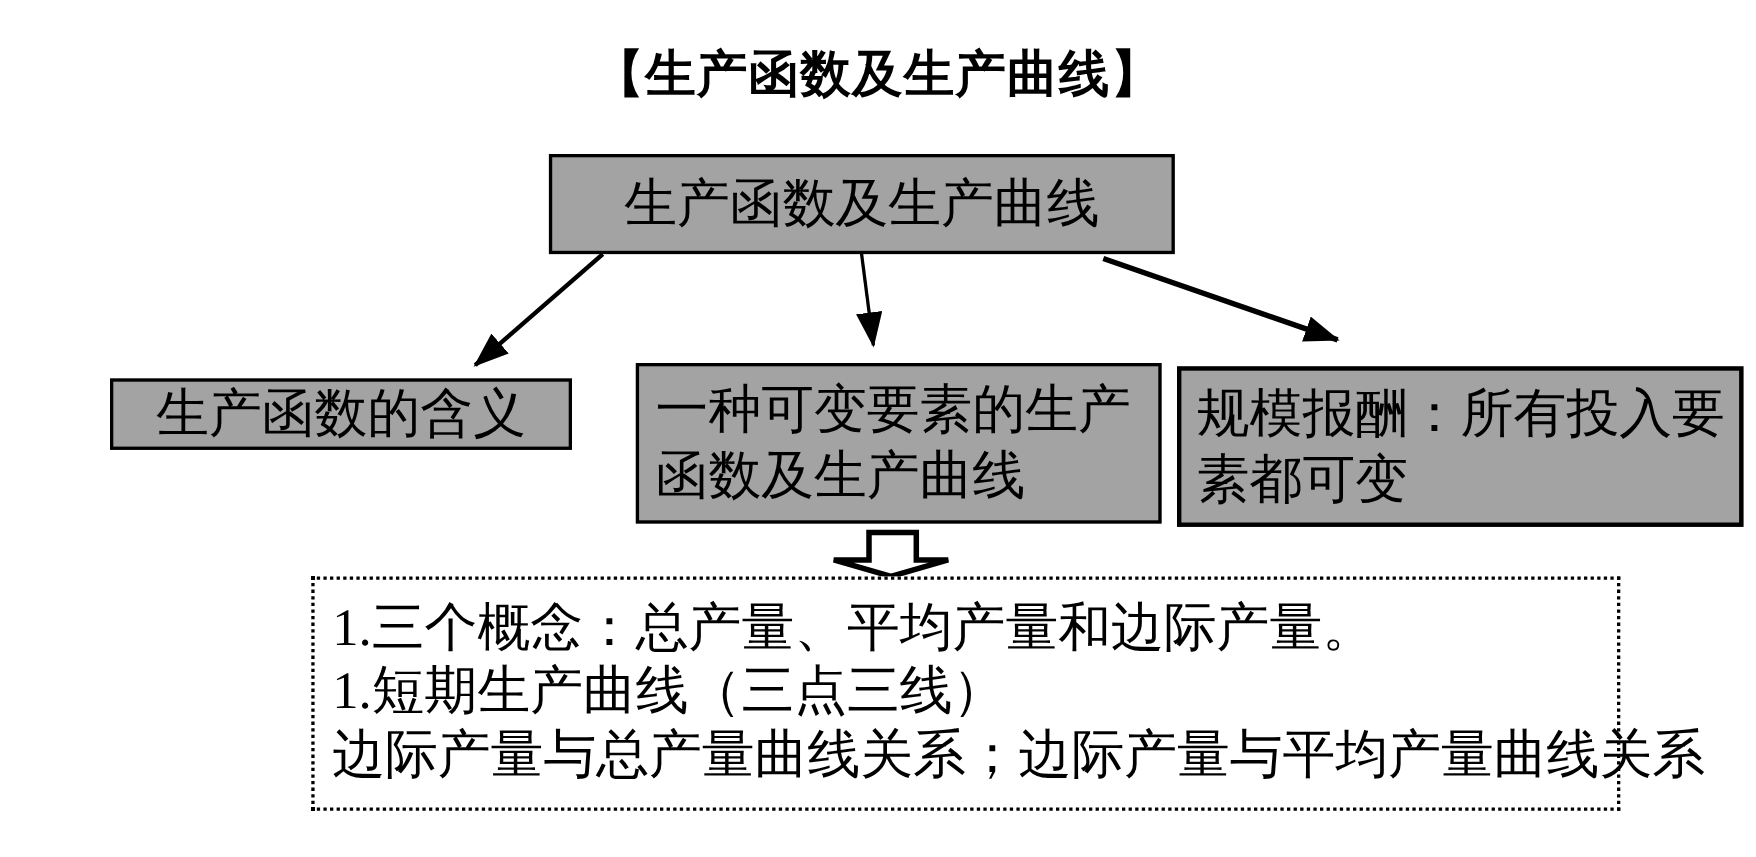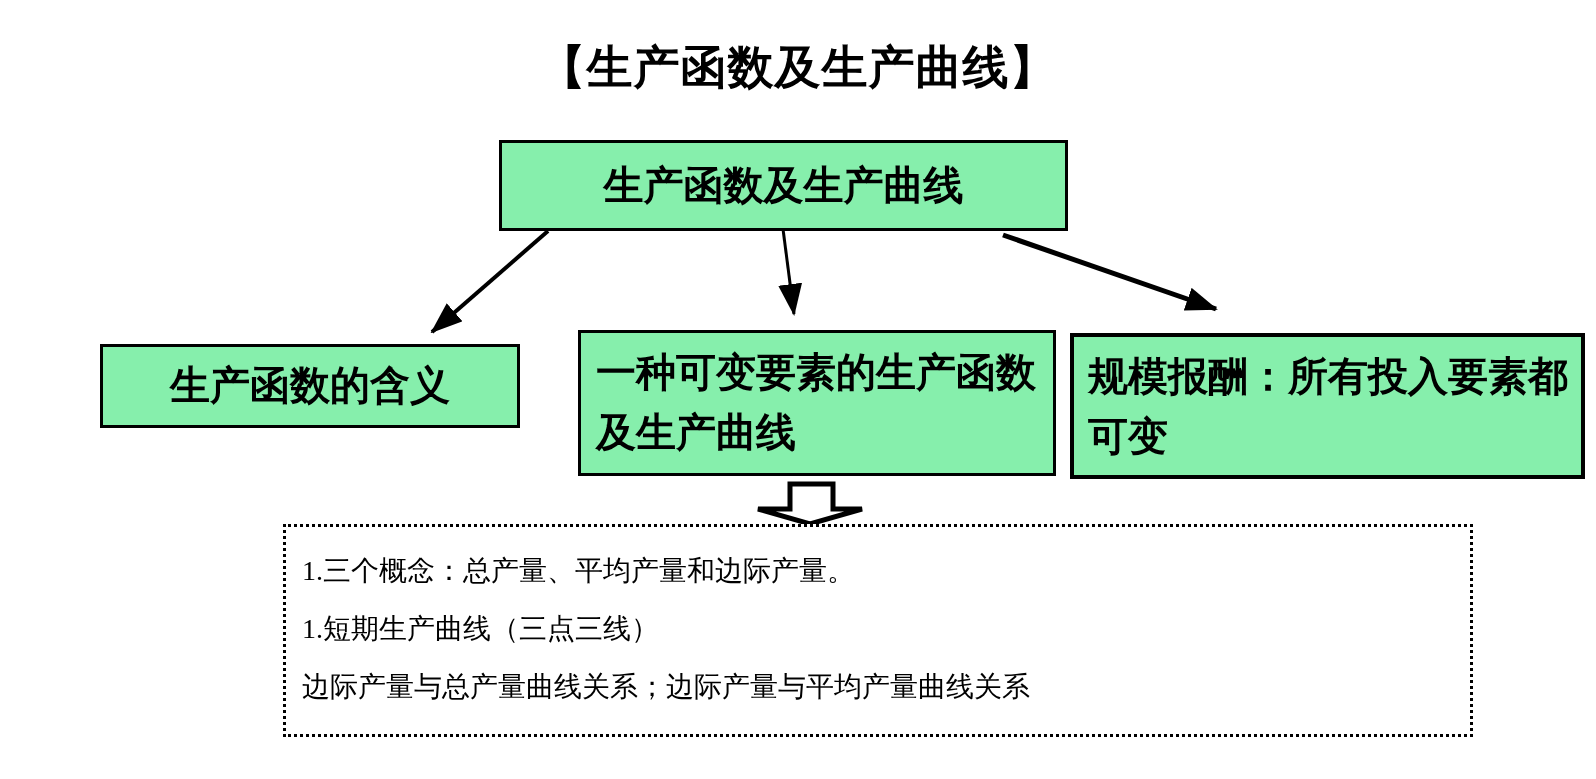--- a/index.html
+++ b/index.html
@@ -7,32 +7,32 @@
     position:relative;width:1596px;height:779px;background:#ffffff;
     font-family:"Liberation Serif","DejaVu Serif",serif;color:#000;
     overflow:hidden;
   }
   .title{
     position:absolute;left:0;right:0;top:38px;height:58px;
     text-align:center;font-family:"Liberation Sans","DejaVu Sans",sans-serif;
     font-weight:700;font-size:46px;letter-spacing:1px;line-height:58px;
   }
   .box{
-    position:absolute;border:3px solid #000;background:#86efac;
-    font-size:40px;line-height:60px;box-sizing:border-box;font-weight:bold;
+    position:absolute;border:3px solid #000;background:#a3a3a3;
+    font-size:48px;line-height:60px;box-sizing:border-box;
   }
   .box.center{display:flex;align-items:center;justify-content:center;text-align:center;}
   #root-box{left:499px;top:140px;width:569px;height:91px;}
-  #branch-left{left:100px;top:344px;width:420px;height:84px;}
+  #branch-left{left:100px;top:344px;width:420px;height:65px;}
   #branch-middle{left:578px;top:330px;width:478px;height:146px;padding:10px 8px 0 15px;}
   #branch-right{left:1070px;top:333px;width:515px;height:146px;border-width:4px;padding:10px 8px 0 14px;}
   #detail-box{
     position:absolute;left:283px;top:524px;width:1190px;height:213px;
     border:3px dotted #000;box-sizing:border-box;background:#fff;
-    padding:15px 10px 0 16px;font-size:28px;
+    padding:15px 10px 0 16px;font-size:48px;
   }
   #detail-box .line{line-height:58px;white-space:nowrap;}
   #arrow-layer{position:absolute;left:0;top:0;pointer-events:none;}
 </style>
 </head>
 <body>
 
 <div id="canvas">
 
   <div class="title">【生产函数及生产曲线】</div>

